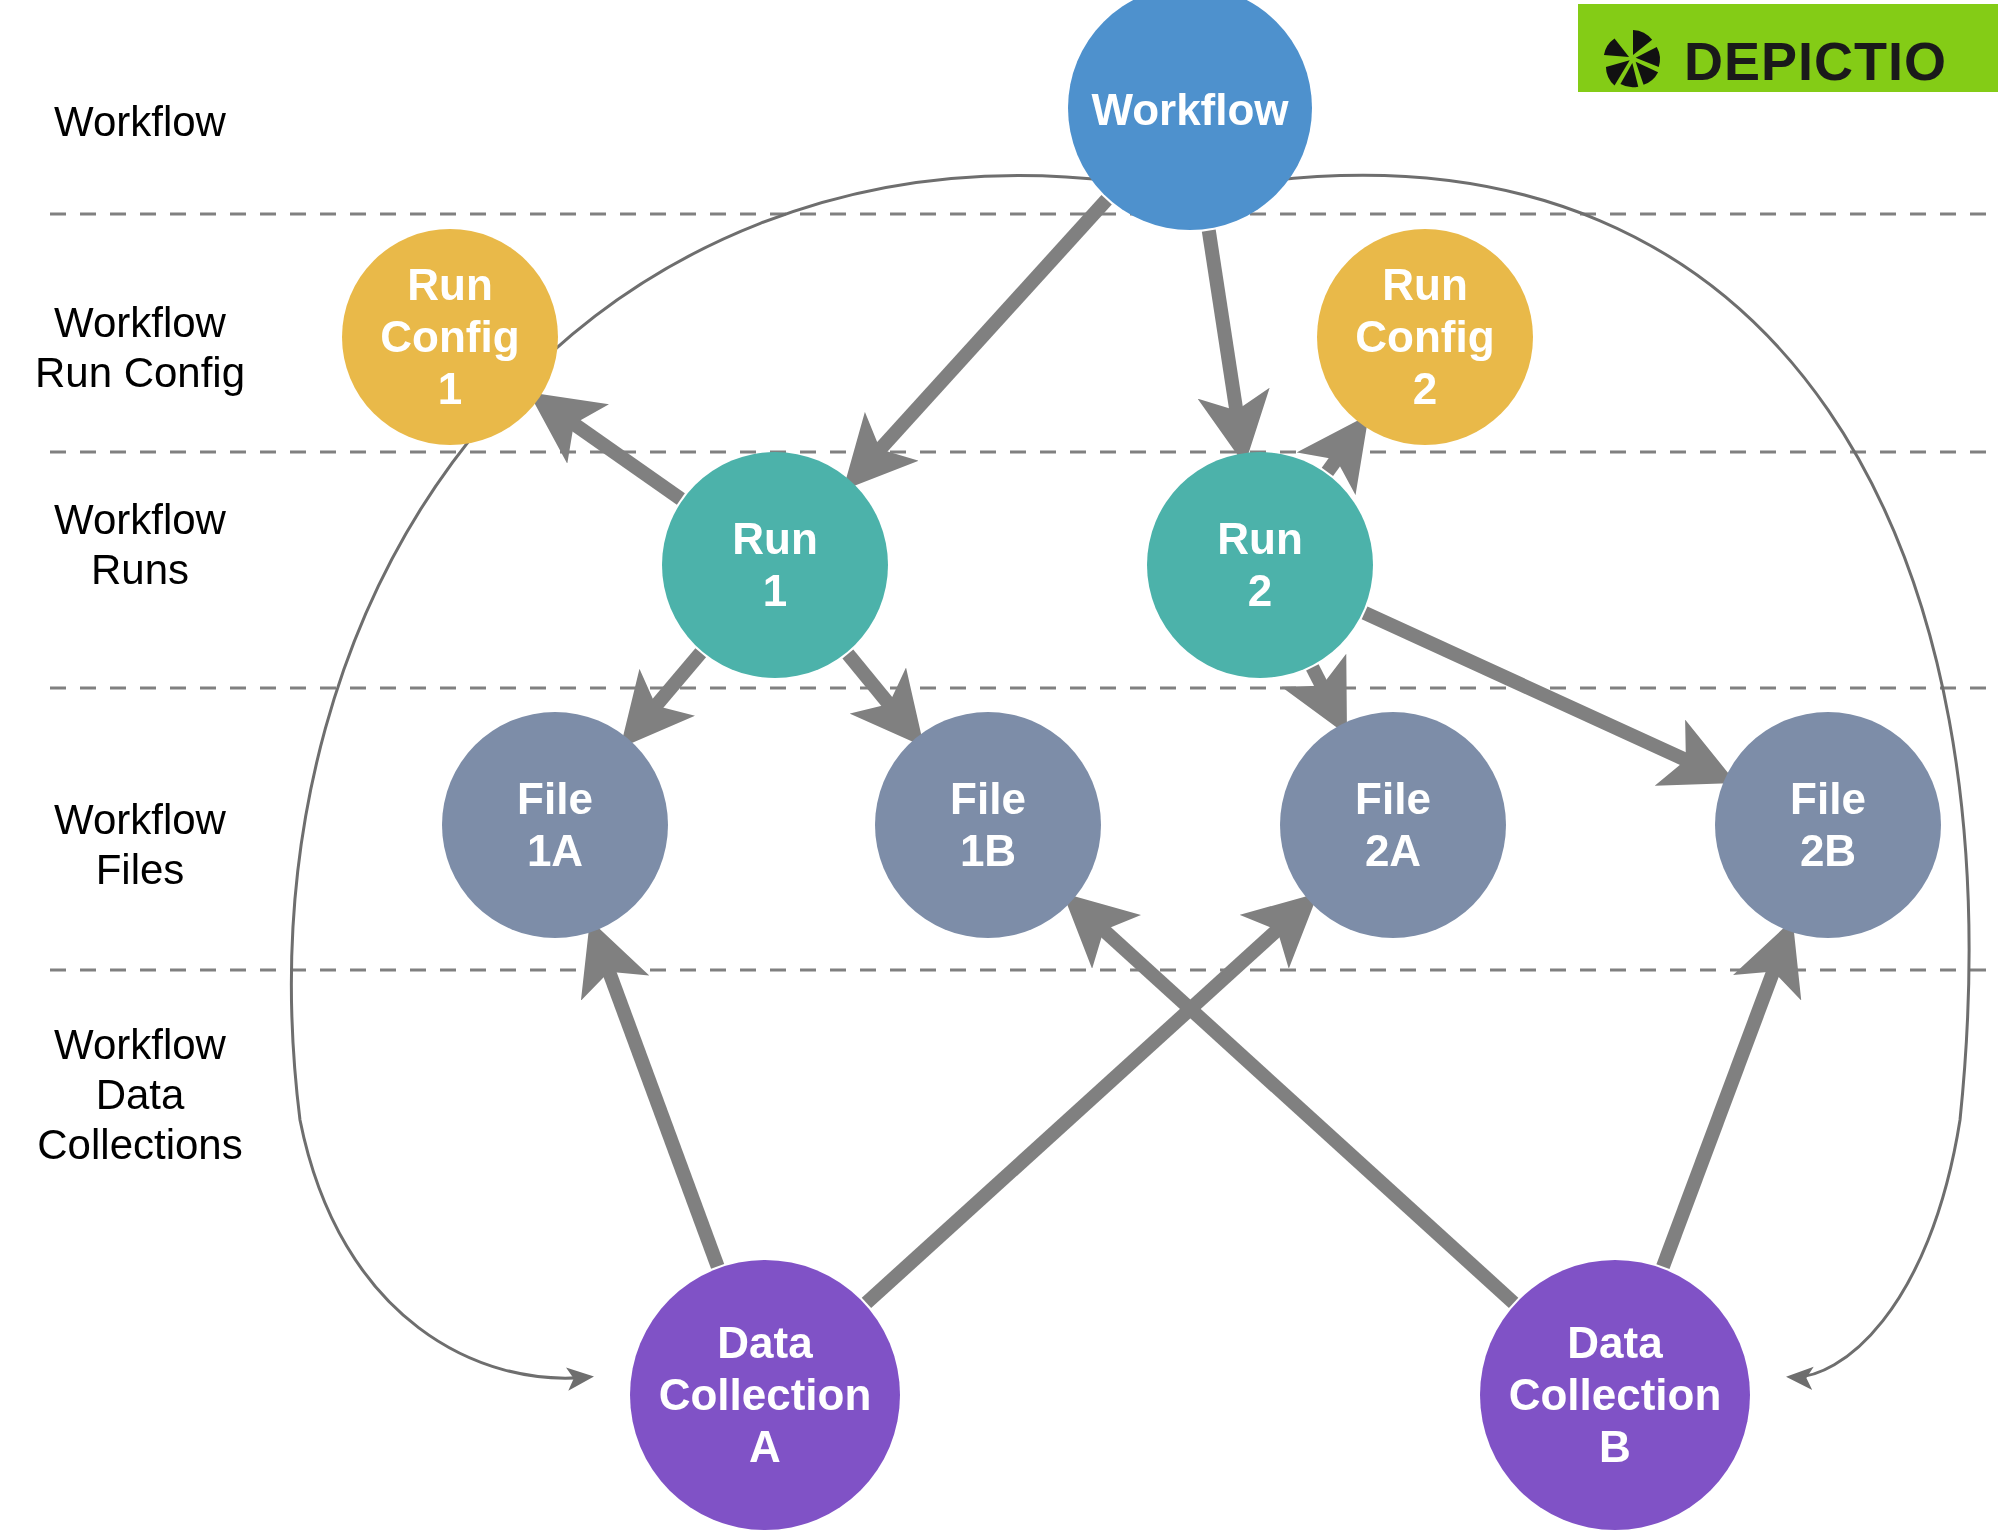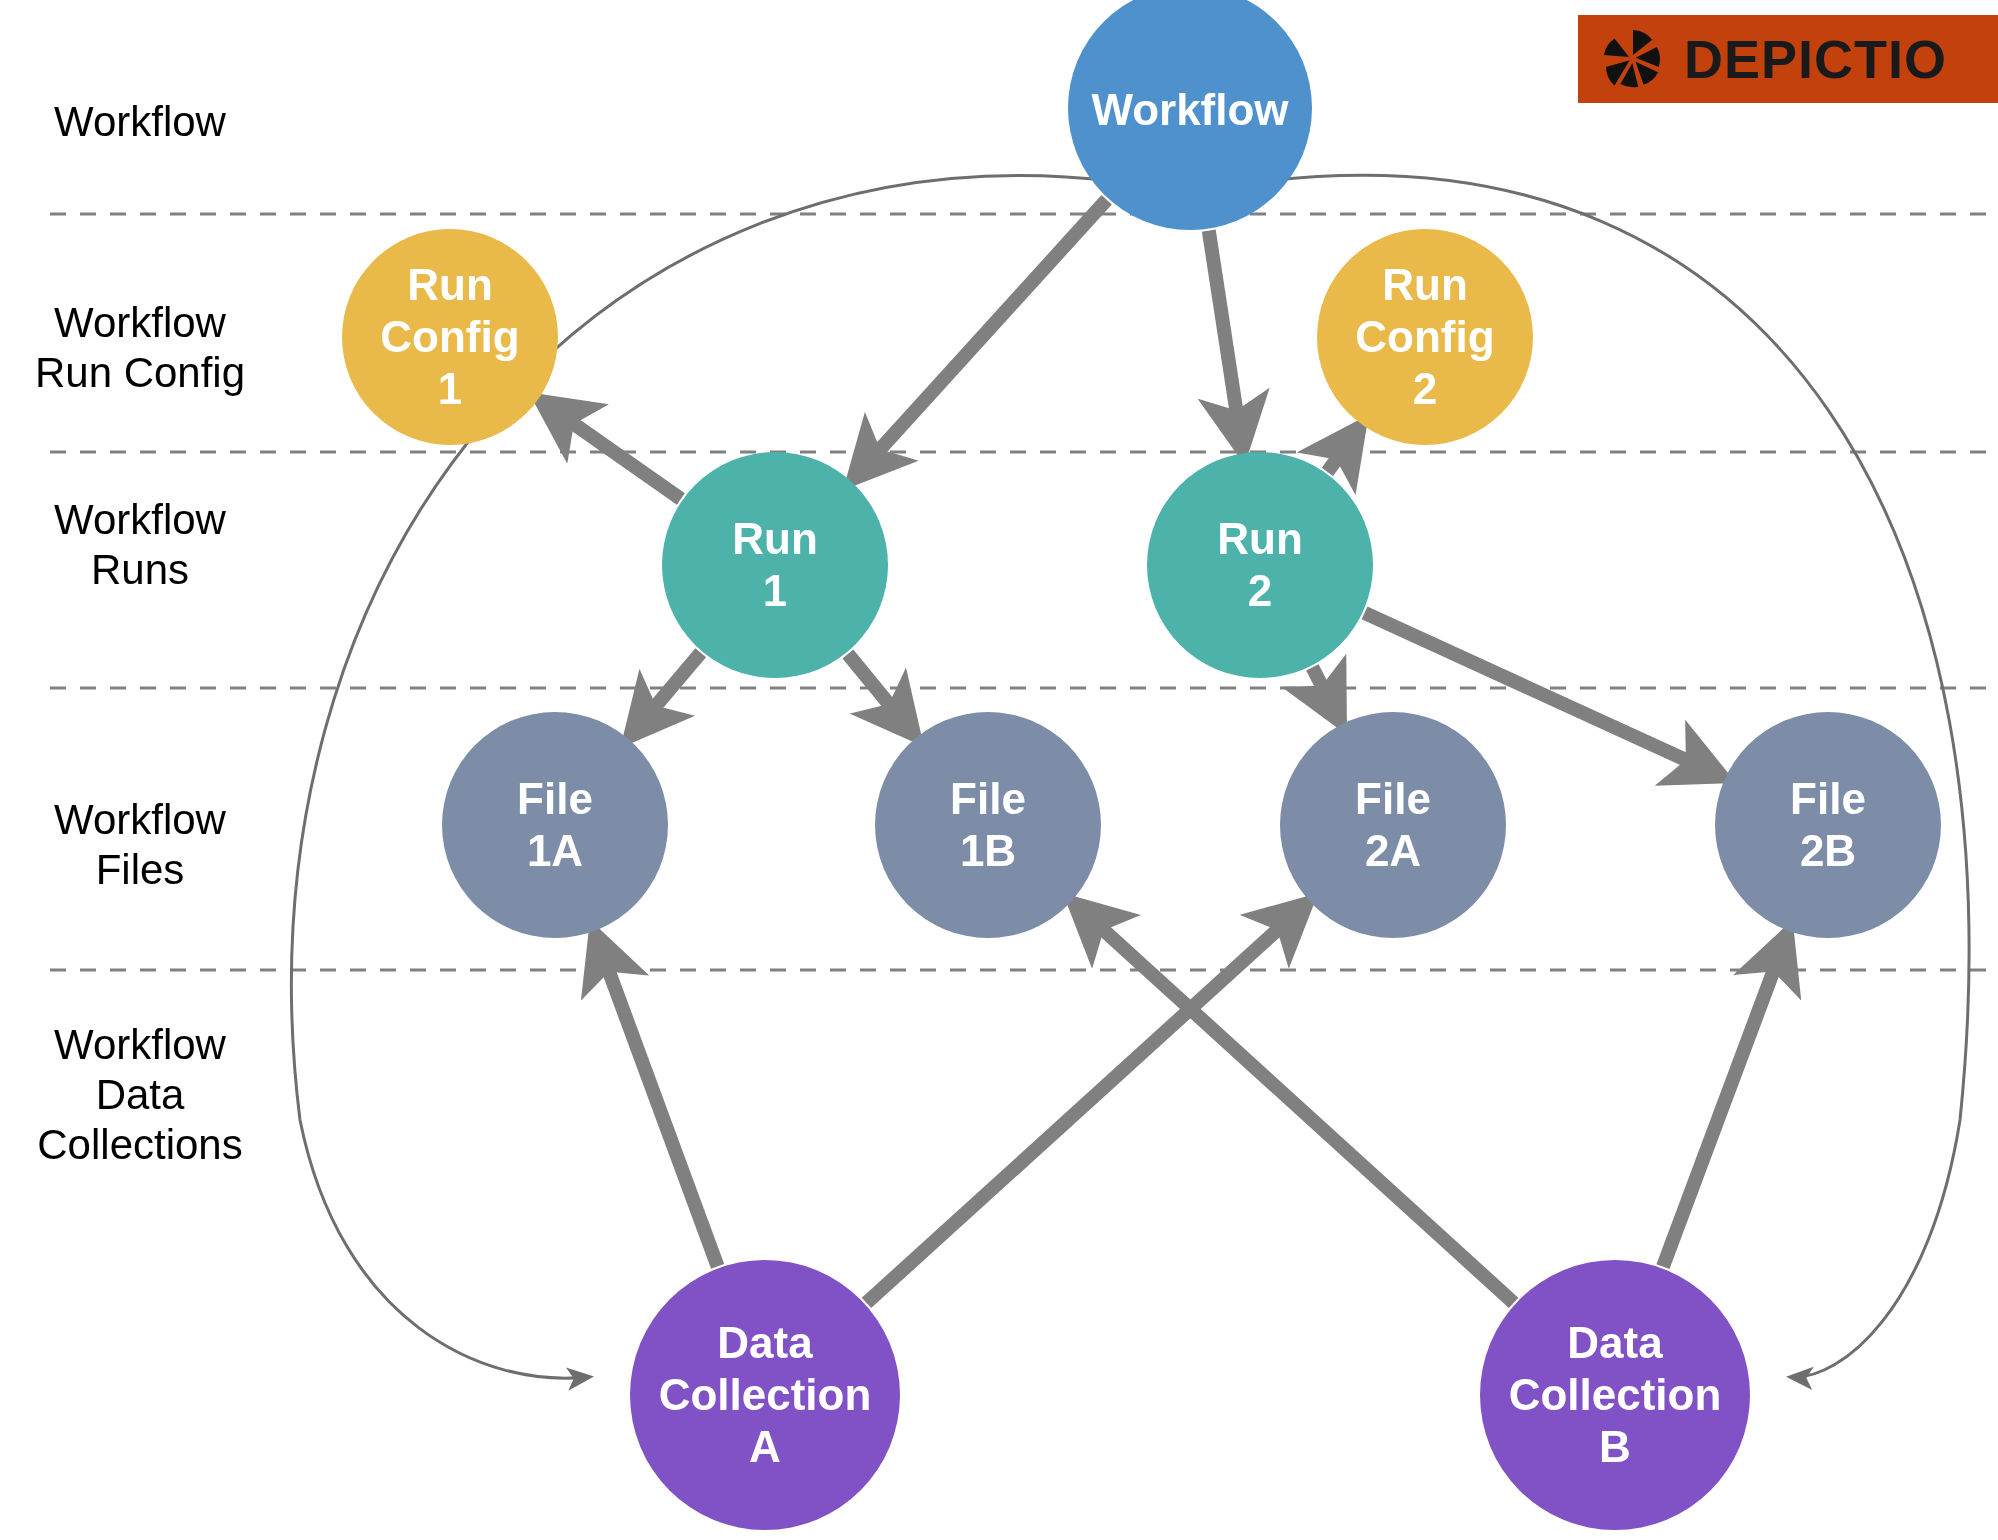--- a/index.html
+++ b/index.html
@@ -50,26 +50,26 @@
     fill: none;
   }
   .thin-arc {
     stroke: #6e6e6e;
     stroke-width: 3;
     fill: none;
   }
   .logo-box {
     position: absolute;
     right: 0px;
-    top: 15px;
+    top: 4px;
     width: 420px;
     height: 88px;
-    background: #c2410c;
+    background: #84cc16;
     display: flex;
-    align-items: center;
+    align-items: flex-end;
     padding-left: 22px;
     box-sizing: border-box;
   }
   .logo-mark {
     width: 66px;
     height: 66px;
     flex: 0 0 auto;
     margin-right: 18px;
   }
   .logo-word {

